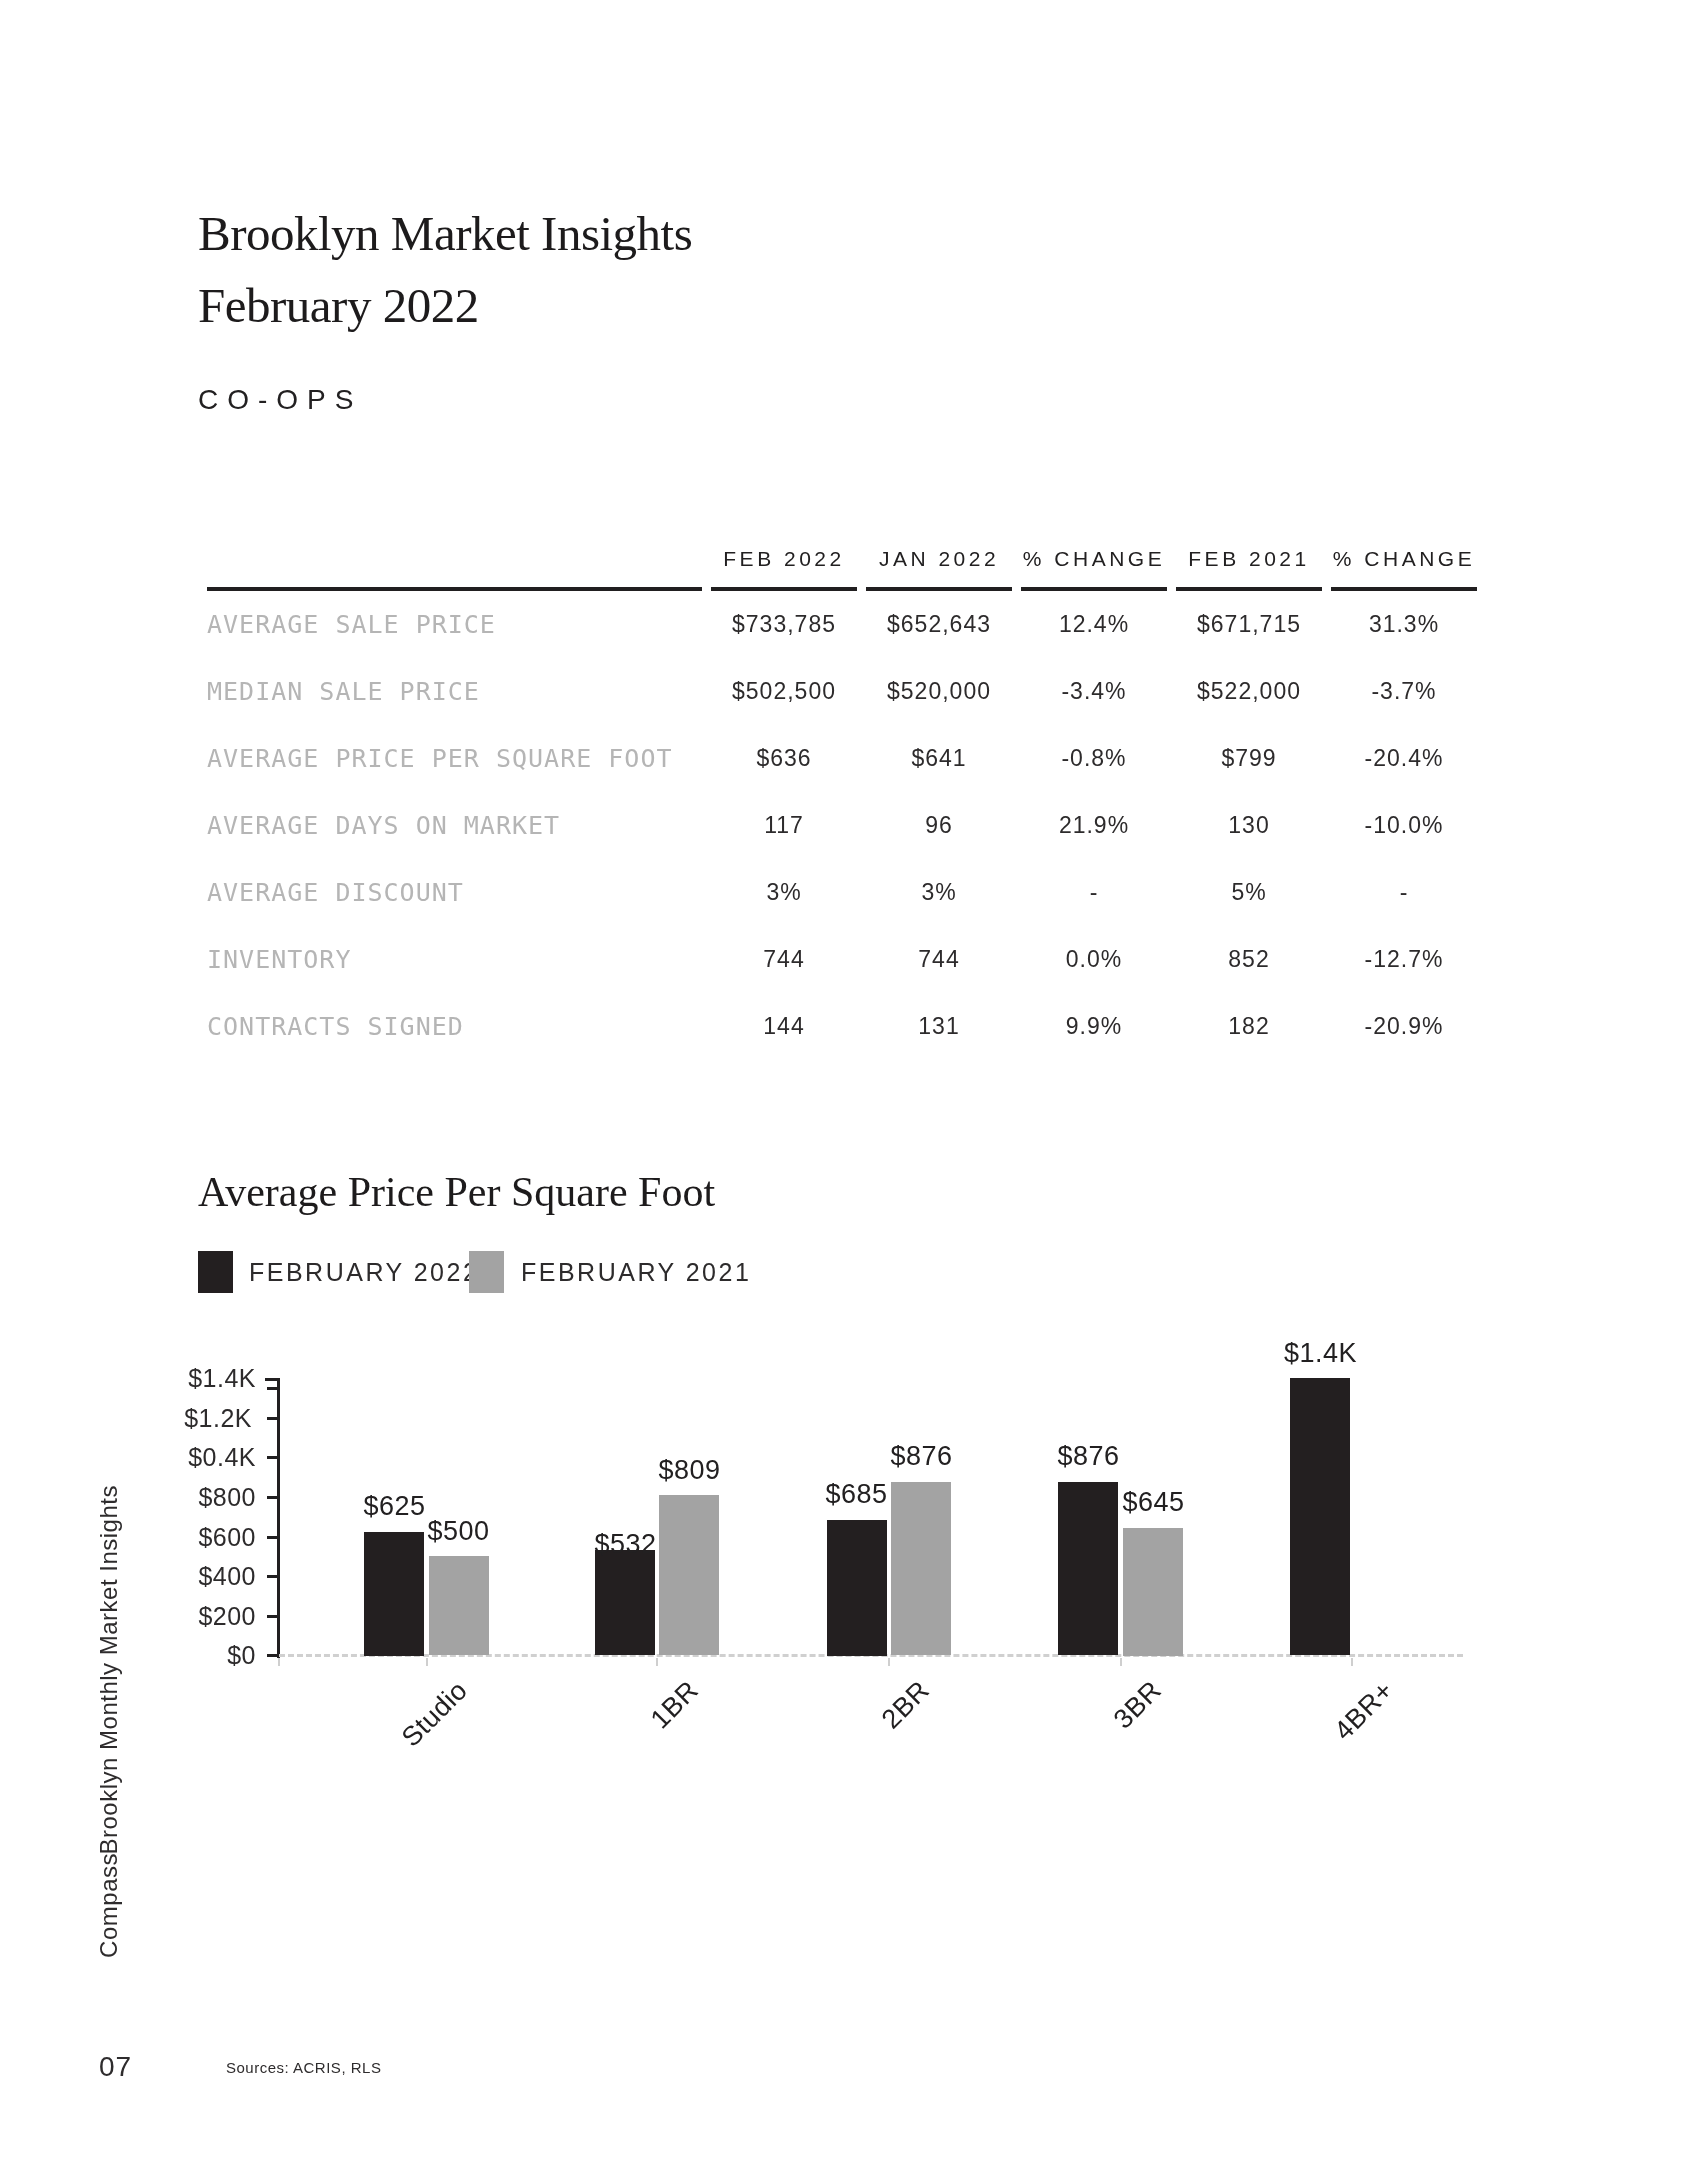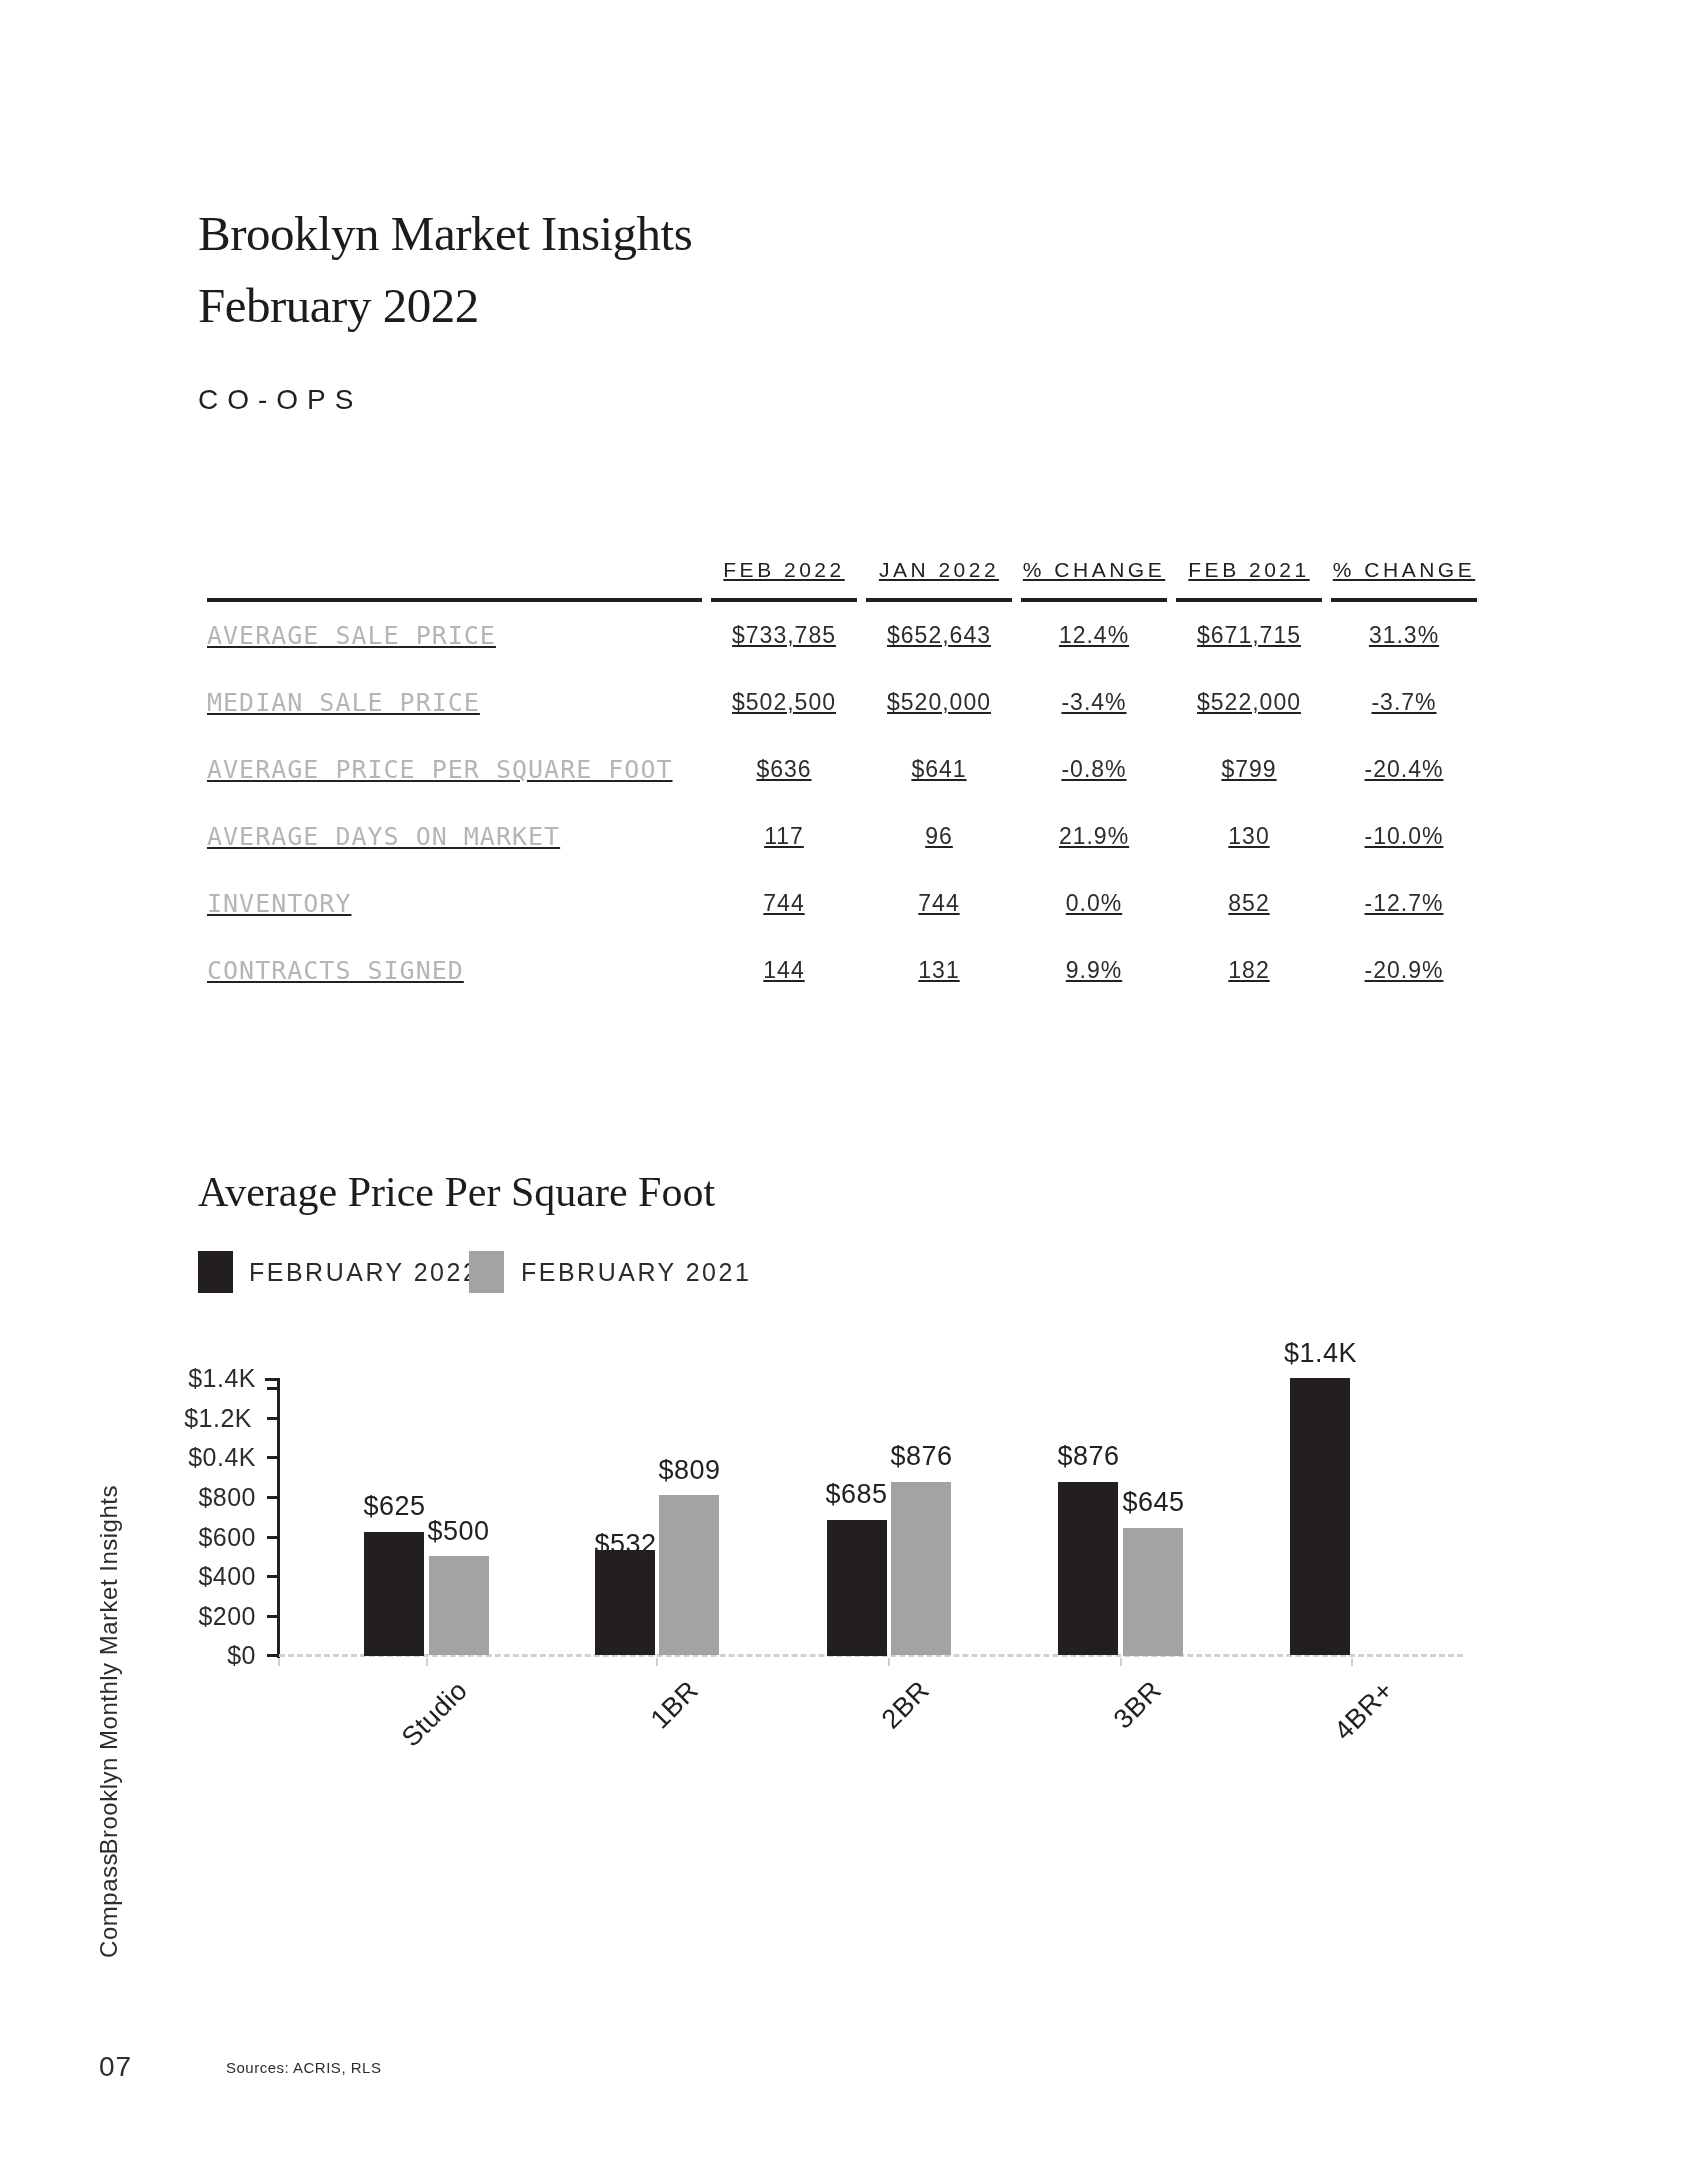--- a/index.html
+++ b/index.html
@@ -13,22 +13,22 @@
     position:absolute;left:198px;top:198px;
     font-family:"Liberation Serif",serif;font-weight:400;
     font-size:49px;line-height:72px;letter-spacing:-0.5px;color:#1d1b1c;
   }
   .section-label{
     position:absolute;left:198px;top:384px;
     font-size:28px;letter-spacing:9px;color:#222021;font-weight:400;
   }
   
   .stats-table{
-    position:absolute;left:198px;top:527px;
-    border-collapse:separate;border-spacing:9px 0;table-layout:fixed;text-decoration:underline;
+    position:absolute;left:198px;top:516px;
+    border-collapse:separate;border-spacing:9px 0;table-layout:fixed;
   }
   .stats-table col.c-label{width:495px;}
   .stats-table col.c-val{width:146px;}
   .stats-table th{
     height:55px;vertical-align:bottom;padding:0 0 16px 0;
     font-weight:400;font-size:21px;letter-spacing:3.5px;color:#222021;
     text-align:center;white-space:nowrap;border-bottom:4px solid #211f20;
   }
   .stats-table td{
     height:67px;vertical-align:middle;text-align:center;
@@ -139,20 +139,28 @@
         <td>$799</td>
         <td>-20.4%</td>
       </tr>
       <tr>
         <td class="row-label">AVERAGE DAYS ON MARKET</td>
         <td>117</td>
         <td>96</td>
         <td>21.9%</td>
         <td>130</td>
         <td>-10.0%</td>
+      </tr>
+      <tr>
+        <td class="row-label">AVERAGE DISCOUNT</td>
+        <td>3%</td>
+        <td>3%</td>
+        <td>-</td>
+        <td>5%</td>
+        <td>-</td>
       </tr>
       <tr>
         <td class="row-label">INVENTORY</td>
         <td>744</td>
         <td>744</td>
         <td>0.0%</td>
         <td>852</td>
         <td>-12.7%</td>
       </tr>
       <tr>

